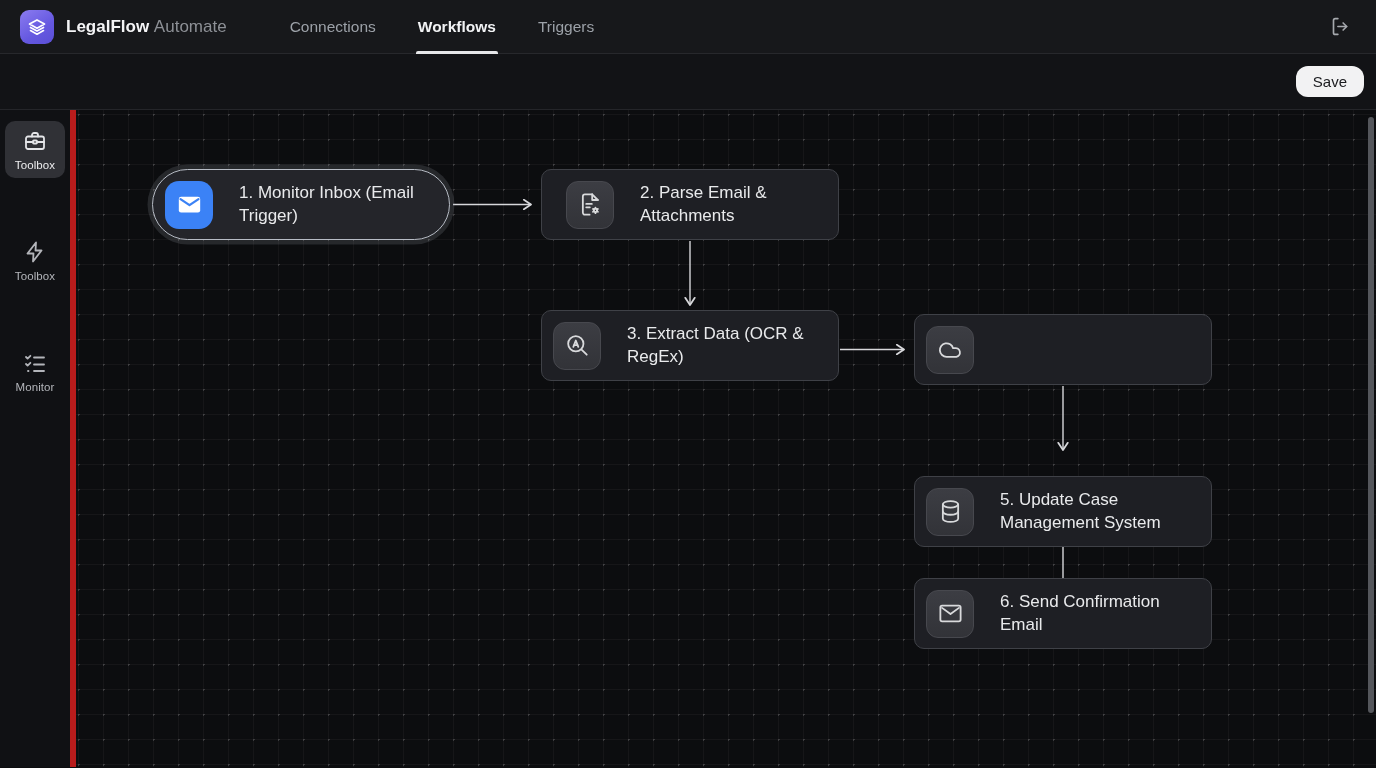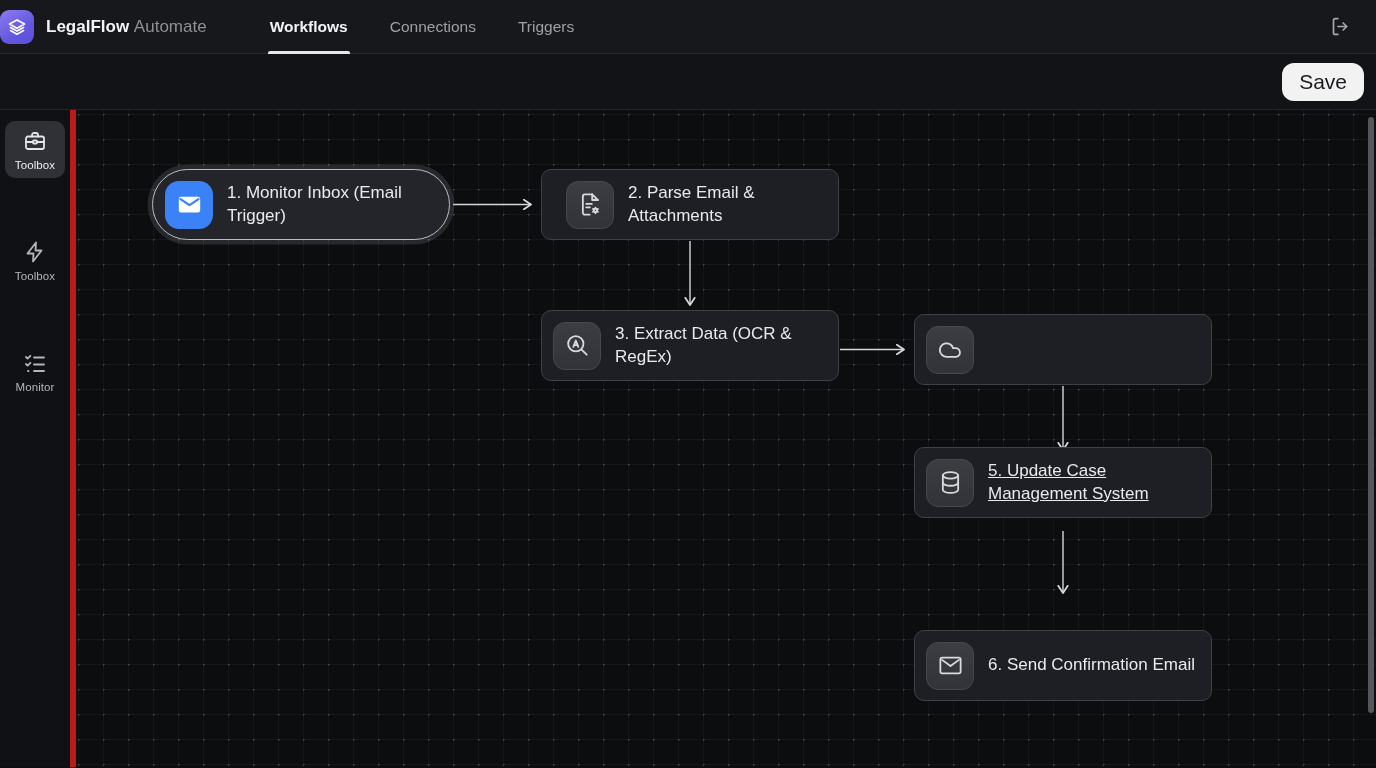--- a/index.html
+++ b/index.html
@@ -11,21 +11,21 @@
     -webkit-font-smoothing: antialiased;
   }
 
   
   .topnav {
     height: 54px;
     background: #17181b;
     border-bottom: 1px solid #27282c;
     display: flex;
     align-items: center;
-    padding: 0 20px 0 0;
+    padding: 0 20px 0 20px;
   }
   .brand { display: flex; align-items: center; gap: 12px; }
   .logo {
     width: 34px; height: 34px; border-radius: 9px;
     background: linear-gradient(145deg, #8b7cf0 0%, #6558e0 60%, #5a4fd6 100%);
     display: flex; align-items: center; justify-content: center;
     flex: 0 0 auto;
   }
   .app-title { font-size: 17px; font-weight: 700; color: #f4f4f6; white-space: nowrap; }
   .app-title .muted { font-weight: 400; color: #8d9096; }
@@ -59,21 +59,21 @@
     background: #121316;
     border-bottom: 1px solid #242529;
     display: flex; align-items: center; justify-content: flex-end;
     padding: 0 12px;
   }
   .save-btn {
     background: #f2f2f3;
     color: #1a1b1e;
     border: none;
     font-family: "Liberation Sans", sans-serif;
-    font-size: 21px;
+    font-size: 15px;
     padding: 7px 17px;
     border-radius: 12px;
     cursor: pointer;
   }
 
   
   .main { display: flex; height: 657px; }
 
   .sidebar {
     width: 76px;
@@ -109,21 +109,21 @@
     background-size: 25px 25px;
     background-position: 2px 4px;
     overflow: hidden;
   }
   .edges { position: absolute; inset: 0; width: 100%; height: 100%; pointer-events: none; }
 
   .node {
     position: absolute;
     width: 298px;
     min-height: 71px;
-    display: flex; align-items: center; gap: 14px;
+    display: flex; align-items: center; gap: 26px;
     padding: 10px 14px 10px 11px;
     background: #1e1f24;
     border: 1px solid #3f4147;
     border-radius: 10px;
     cursor: pointer;
   }
   .node-label { font-size: 17px; line-height: 1.3; color: #e9eaec; }
   .node.selected {
     border-radius: 37px;
     background: #24252a;
@@ -168,22 +168,22 @@
         <path d="M4.2 16.3 12 20.6 19.8 16.3"></path>
       </svg>
     </div>
     <div class="app-title">
       <span>LegalFlow</span>
       <span class="muted">Automate</span>
     </div>
   </div>
 
   <nav class="navlinks">
+    <div class="navlink">Connections</div>
     <div class="navlink active">Workflows</div>
-    <div class="navlink">Connections</div>
     <div class="navlink">Triggers</div>
   </nav>
 
   <div class="spacer"></div>
 
   <button class="logout-btn">
     <svg width="21" height="21" viewBox="0 0 24 24" fill="none" stroke="currentColor" stroke-width="1.9" stroke-linecap="round" stroke-linejoin="round">
       <path d="M9 21H6a2 2 0 0 1-2-2V5a2 2 0 0 1 2-2h3"></path>
       <polyline points="15 16 19 12 15 8"></polyline>
       <line x1="19" y1="12" x2="9" y2="12"></line>
@@ -282,32 +282,32 @@
     </div>
 
     <div class="node" style="left:838px; top:204px;">
       <div class="icon-tile">
         <svg class="tile-icon" viewBox="0 0 24 24" fill="none" stroke="currentColor" stroke-width="1.6" stroke-linecap="round" stroke-linejoin="round">
           <path d="M17.2 18.5H8.5a6 6 0 1 1 5.8-7.7h1.4a3.85 3.85 0 1 1 1.5 7.7Z"></path>
         </svg>
       </div>
     </div>
 
-    <div class="node" style="left:838px; top:337px;text-decoration:underline;">
+    <div class="node" style="left:838px; top:366px;">
       <div class="icon-tile">
         <svg class="tile-icon" viewBox="0 0 24 24" fill="none" stroke="currentColor" stroke-width="1.6" stroke-linecap="round" stroke-linejoin="round">
           <ellipse cx="12" cy="5.6" rx="6.8" ry="2.9"></ellipse>
           <path d="M5.2 5.6v12.8c0 1.6 3 2.9 6.8 2.9s6.8-1.3 6.8-2.9V5.6"></path>
           <path d="M5.2 12c0 1.6 3 2.9 6.8 2.9s6.8-1.3 6.8-2.9"></path>
         </svg>
       </div>
       <div class="node-label">5. Update Case Management System</div>
     </div>
 
-    <div class="node" style="left:838px; top:520px;">
+    <div class="node" style="left:838px; top:468px;">
       <div class="icon-tile">
         <svg class="tile-icon" viewBox="0 0 24 24" fill="none" stroke="currentColor" stroke-width="1.6" stroke-linecap="round" stroke-linejoin="round">
           <rect x="3" y="5" width="18" height="14" rx="1.6"></rect>
           <path d="m4.5 7 7.5 5.5L19.5 7"></path>
         </svg>
       </div>
       <div class="node-label">6. Send Confirmation Email</div>
     </div>
 
     <div class="v-scrollbar"></div>

